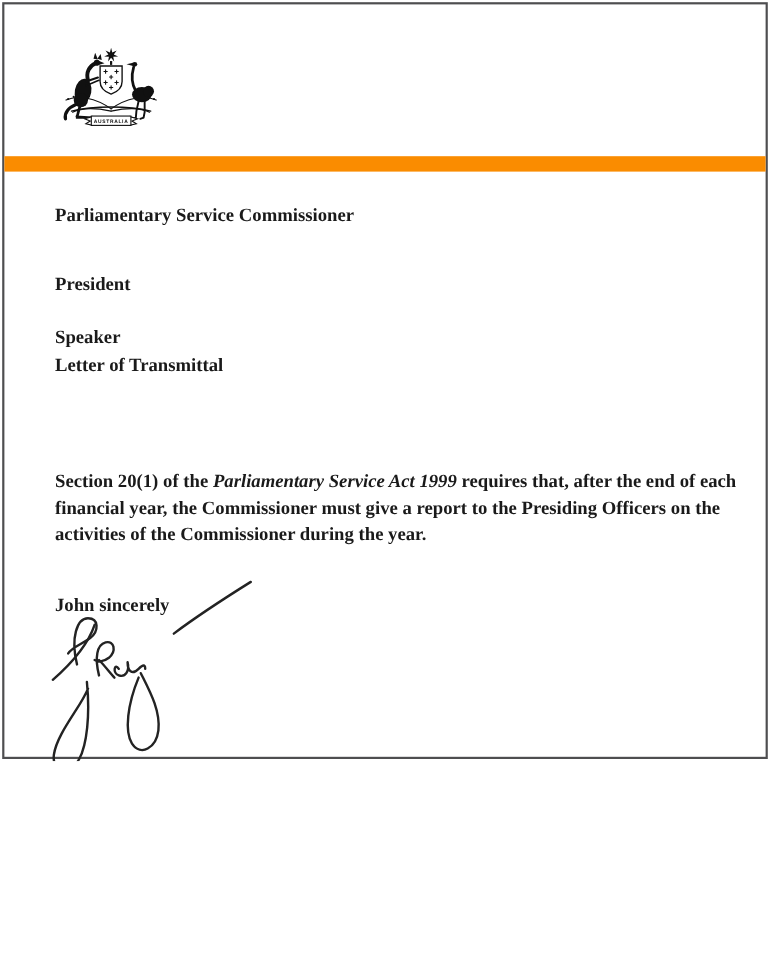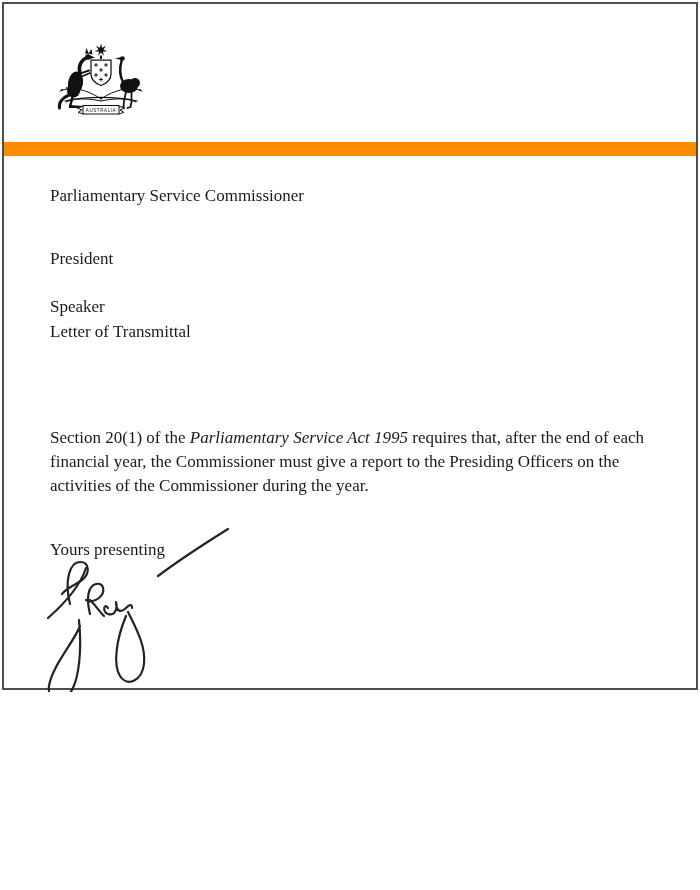--- a/index.html
+++ b/index.html
@@ -4,20 +4,21 @@
 <style>
   html, body { margin: 0; padding: 0; background: #ffffff; }
   .stage {
     position: relative;
     width: 700px;
     height: 692px;
     background: #ffffff;
     font-family: "Liberation Serif", serif;
     color: #1a1a1a;
     overflow: hidden;
+    font-weight: bold;
   }
   .page {
     position: absolute;
     inset: 2px;
     border: 2px solid #4e4e50;
     background: #ffffff;
   }
   .arms {
     position: absolute;
     left: 41px;
@@ -134,25 +135,25 @@
     <div class="accent-bar"></div>
 
     <div class="txt letterhead-title">Parliamentary Service Commissioner</div>
 
     <div class="txt subject">Letter of Transmittal</div>
 
     <div class="txt recipients"><span>President</span><br>
 <span>Speaker</span></div>
 
 
-    <div class="txt para2"><span>Section 20(1) of the </span><span class="italic">Parliamentary Service Act 1995</span><span> requires that, after the end of each
+    <div class="txt para2"><span>Section 20(1) of the </span><span class="italic">Parliamentary Service Act 1999</span><span> requires that, after the end of each
 financial year, the Commissioner must give a report to the Presiding Officers on the
 activities of the Commissioner during the year.</span></div>
 
-    <div class="txt valediction">Yours presenting</div>
+    <div class="txt valediction">John sincerely</div>
 
     <svg class="signature" viewBox="0 0 200 196" aria-hidden="true">
       <g>
         <path class="sig-stroke" d="M122,60 C138,48 168,28 192,13"></path>
         <path class="sig-stroke" d="M34,88 C28,64 34,46 44,46 C54,46 54,58 46,64 C38,70 30,72 26,78"></path>
         <path class="sig-stroke" d="M50,52 C44,70 28,88 12,102"></path>
         <path class="sig-stroke" d="M44,110 C38,126 16,150 13,170 C11,186 27,190 36,174 C43,161 46,134 43,104"></path>
         <path class="sig-stroke" d="M54,98 C50,82 52,70 60,68 C68,66 70,76 63,82 C58,86 52,86 50,84"></path>
         <path class="sig-stroke" d="M54,84 C60,90 64,96 68,100"></path>
         <path class="sig-stroke" d="M72,92 C68,86 66,96 72,98 C78,100 82,94 80,86 C80,94 84,98 90,92 C94,88 96,88 96,92"></path>

